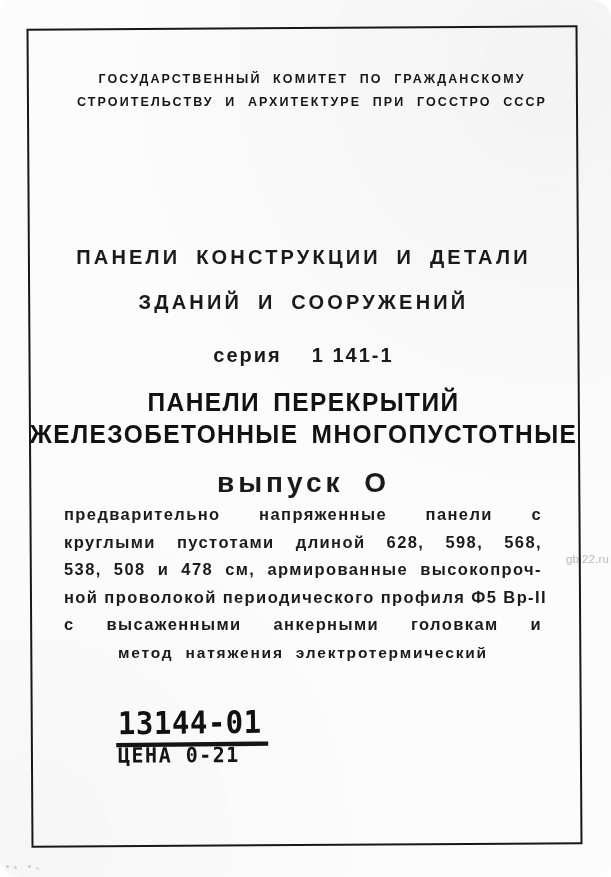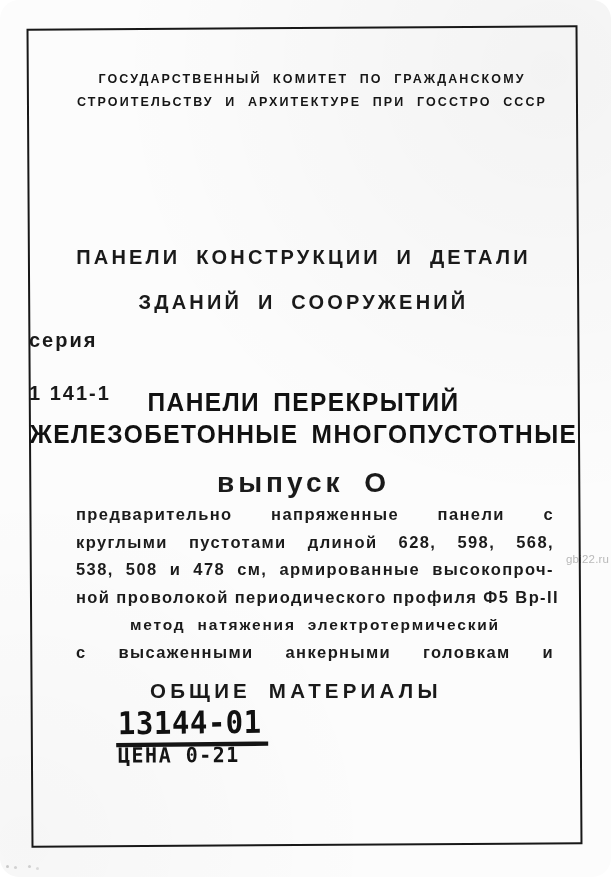--- a/index.html
+++ b/index.html
@@ -41,46 +41,44 @@
     color:#161616;
   }
   .series-title {
     top:235px;
     font-size:20px; font-weight:700;
     letter-spacing:3.2px; word-spacing:7px;
     line-height:45px;
     color:#1a1a1a;
   }
   .series-row {
-    top:329px; left:29px; width:549px;
+    top:344px; left:29px; width:549px;
     display:flex; justify-content:center; align-items:baseline; gap:30px;
     font-size:20px; font-weight:700; letter-spacing:2px;
     color:#1a1a1a;
-    flex-direction:column;
   }
   .main-title {
     top:387px;
     font-size:24.5px; font-weight:700;
     letter-spacing:1.4px; word-spacing:5px;
     line-height:31px;
     color:#121212;
     transform:scaleY(1.04);
   }
   .issue {
     top:467px;
     font-size:28px; font-weight:700;
     letter-spacing:4px; word-spacing:9px;
     color:#1a1a1a;
   }
   .description {
     top:501px; left:64px; width:478px;
     font-size:16.5px; font-weight:700;
     letter-spacing:1.4px;
     color:#1b1b1b;
-    margin-left:12px;
   }
   .description .dline {
     height:27.6px; line-height:27.6px;
     text-align:justify; text-align-last:justify;
     white-space:nowrap;
   }
   .description .dline.centered {
     text-align:center; text-align-last:center;
     font-size:15.5px; letter-spacing:1.8px; word-spacing:6px;
   }
@@ -155,25 +153,24 @@
     <div>ЖЕЛЕЗОБЕТОННЫЕ МНОГОПУСТОТНЫЕ</div>
   </div>
 
   <div class="issue abs center">выпуск О</div>
 
   <div class="description abs">
     <div class="dline">предварительно напряженные панели с</div>
     <div class="dline">круглыми пустотами длиной 628, 598, 568,</div>
     <div class="dline">538, 508 и 478 см, армированные высокопроч-</div>
     <div class="dline">ной проволокой периодического профиля Ф5 Вр-II</div>
+    <div class="dline">с высаженными анкерными головкам и</div>
     <div class="dline centered">метод натяжения электротермический</div>
-    <div class="dline">с высаженными анкерными головкам и</div>
   </div>
 
-  <div class="section-title abs">ОБЩИЕ МАТЕРИАЛЫ</div>
 
   <div class="catalog abs">
     <span class="num">13144-01</span>
   </div>
 
   <div class="price abs">ЦЕНА 0-21</div>
 
   <div class="watermark abs">gbi22.ru</div>
 
   <div class="smudge abs"></div>

